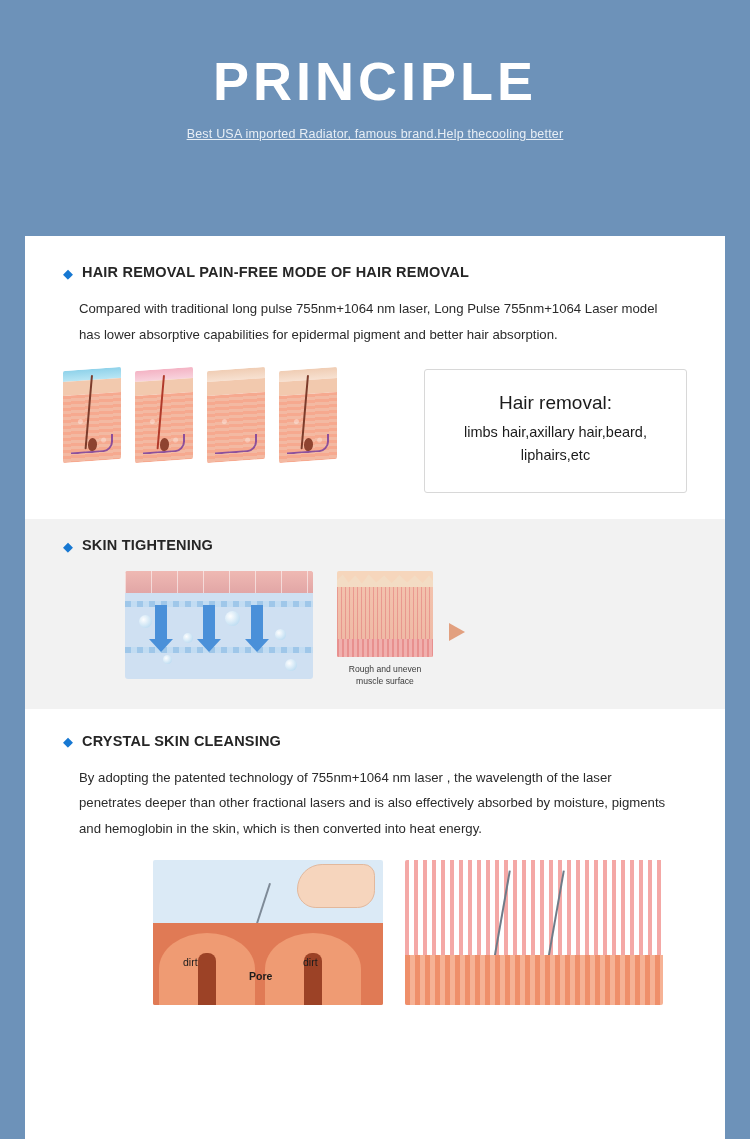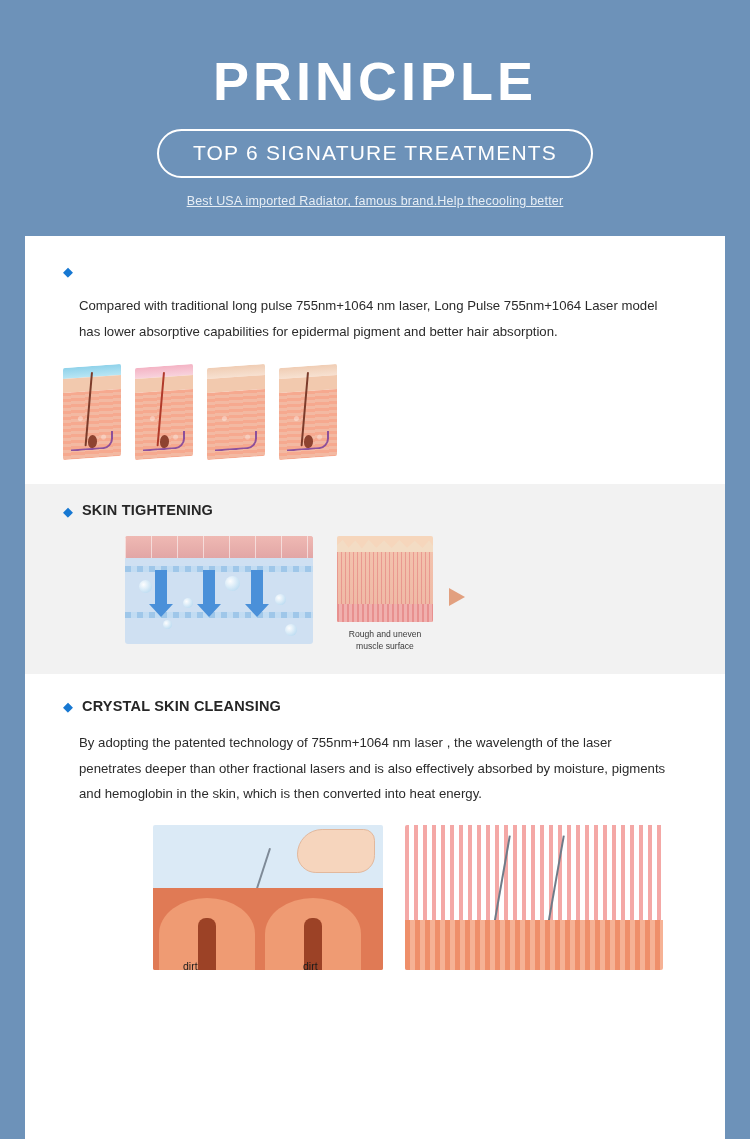--- a/index.html
+++ b/index.html
@@ -275,21 +275,20 @@
     position: absolute; bottom: 0; left: 50%;
     transform: translateX(-50%);
     width: 18px; height: 52px;
     background: #9c4226;
     border-radius: 8px 8px 0 0;
   }
   .lbl {
     position: absolute;
     font-size: 10.5px;
     color: #1c1c1c;
-    margin-top: 39px;
   }
   .needle {
     position: absolute;
     width: 2px; height: 52px;
     background: #7e8a97;
     transform: rotate(18deg);
   }
   .hand {
     position: absolute;
     width: 78px; height: 44px;
@@ -319,29 +318,29 @@
   }
   .edge-left { left: 0; } .edge-right { right: 0; }
 </style>
 </head>
 <body>
 
 <div class="page">
 
   <div class="header">
     <h1 class="title">PRINCIPLE</h1>
-    <div class="pill">TOP 6 SIGNATURE TREATMENTS</div>
     <div class="subtitle">Best USA imported Radiator, famous brand.Help thecooling better</div>
   </div>
 
   <div class="card">
 
     <div class="section s1">
       <div class="heading">
         <span class="diamond">◆</span>
+        <span class="heading-text">HAIR REMOVAL PAIN-FREE MODE OF HAIR REMOVAL</span>
       </div>
       <p class="para">Compared with traditional long pulse 755nm+1064 nm laser, Long Pulse 755nm+1064 Laser model has lower absorptive capabilities for epidermal pigment and better hair absorption.</p>
 
       <div class="s1-figs">
         <div class="skin-row">
           <div class="skin-block">
             <div class="layer-top blue-cap"></div>
             <div class="layer-epi"></div>
             <div class="layer-derm"></div>
             <div class="hair"></div>
@@ -366,20 +365,25 @@
           <div class="skin-block">
             <div class="layer-top tan-cap"></div>
             <div class="layer-epi"></div>
             <div class="layer-derm"></div>
             <div class="hair"></div>
             <div class="hair-bulb"></div>
             <div class="vessel"></div>
           </div>
         </div>
 
+        <div class="callout">
+          <div class="callout-title">Hair removal:</div>
+          <div class="callout-body">limbs hair,axillary hair,beard,</div>
+          <div class="callout-body">liphairs,etc</div>
+        </div>
       </div>
     </div>
 
     <div class="section shaded" style="margin-top:26px;">
       <div class="heading">
         <span class="diamond">◆</span>
         <span class="heading-text">SKIN TIGHTENING</span>
       </div>
 
       <div class="s2-figs">

